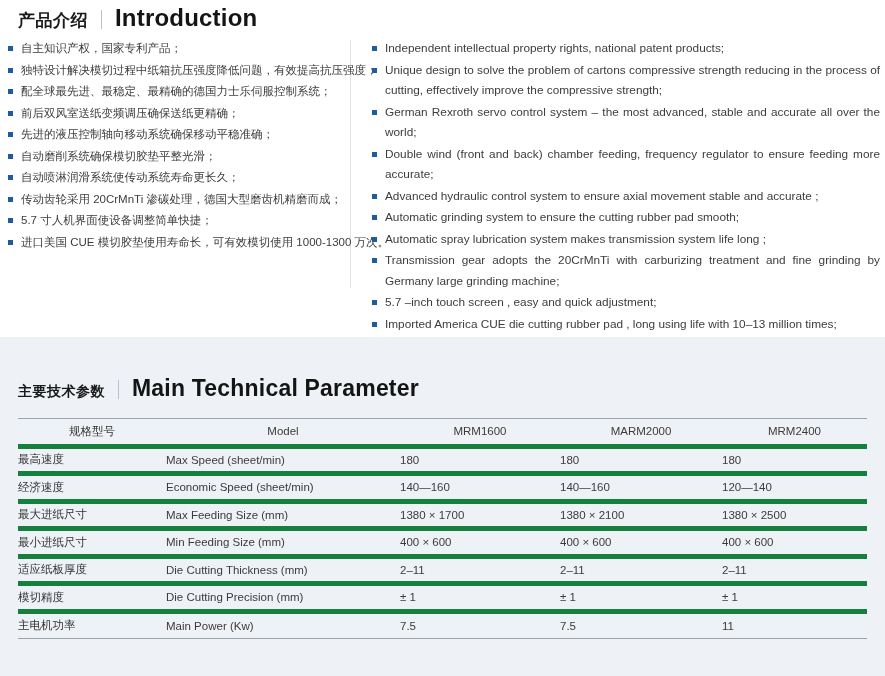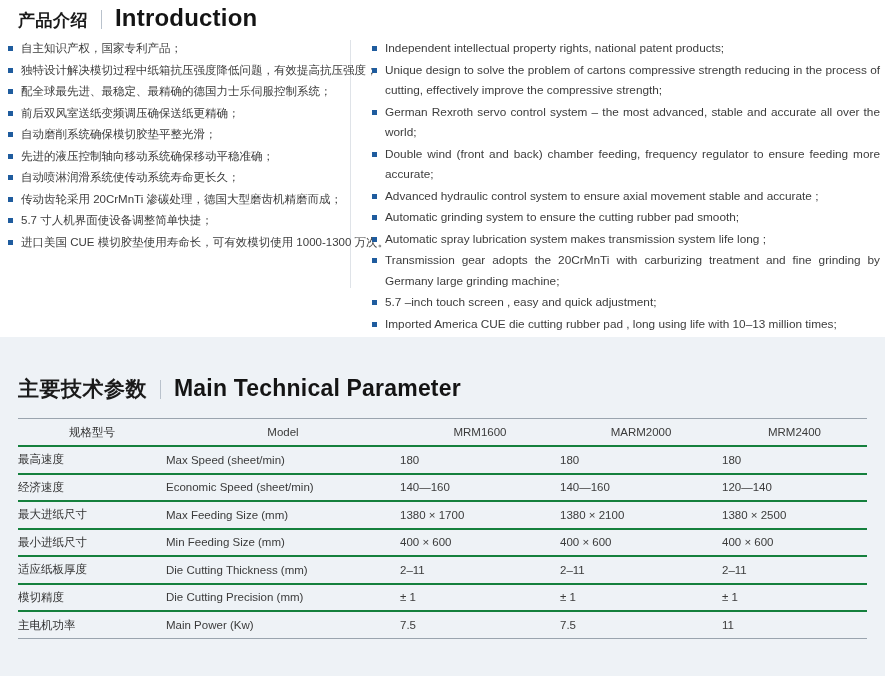--- a/index.html
+++ b/index.html
@@ -112,42 +112,42 @@
   .col-en li::before { top: 8px; }
 
   
   .sec-param {
     position: absolute;
     left: 0; top: 337px;
     width: 885px; height: 339px;
     background: #eef2f6;
   }
   .param-head { position: absolute; left: 0; top: 38px; }
-  .param-head .cn { font-size: 21px; }
+  .param-head .cn { font-size: 14px; }
   .param-head .en { font-size: 23px; }
 
   .spec-table-wrap {
     position: absolute;
     left: 18px; top: 81px;
     width: 849px;
   }
   table.spec {
     width: 849px;
     border-collapse: collapse;
     table-layout: fixed;
   }
   table.spec col.c1 { width: 148px; }
   table.spec col.c2 { width: 234px; }
   table.spec col.c3 { width: 160px; }
   table.spec col.c4 { width: 162px; }
   table.spec col.c5 { width: 145px; }
 
   table.spec tr { height: 27.5px; }
   table.spec td {
-    border-top: 2px solid #15803d;
+    border-top: 5px solid #15803d;
     font-size: 11.5px;
     color: #3b3b3b;
     padding: 0 0 0 0;
     vertical-align: middle;
     white-space: nowrap;
   }
   table.spec tr:first-child td { border-top: 1px solid #9aa4ae; text-align: center; }
   table.spec tr:last-child td { border-bottom: 1px solid #9aa4ae; }
   table.spec td.cn { color: #333333; }
 </style>
@@ -167,22 +167,22 @@
     <div class="intro-cols">
 
       <div class="col-divider"></div>
 
       <div class="col-cn">
         <ul class="blist">
           <li>自主知识产权，国家专利产品；</li>
           <li>独特设计解决模切过程中纸箱抗压强度降低问题，有效提高抗压强度；</li>
           <li>配全球最先进、最稳定、最精确的德国力士乐伺服控制系统；</li>
           <li>前后双风室送纸变频调压确保送纸更精确；</li>
+          <li>先进的液压控制轴向移动系统确保移动平稳准确；</li>
           <li>自动磨削系统确保模切胶垫平整光滑；</li>
-          <li>先进的液压控制轴向移动系统确保移动平稳准确；</li>
           <li>自动喷淋润滑系统使传动系统寿命更长久；</li>
           <li>传动齿轮采用 20CrMnTi 渗碳处理，德国大型磨齿机精磨而成；</li>
           <li>5.7 寸人机界面使设备调整简单快捷；</li>
           <li>进口美国 CUE 模切胶垫使用寿命长，可有效模切使用 1000-1300 万次。</li>
         </ul>
       </div>
 
       <div class="col-en">
         <ul class="blist">
           <li>Independent intellectual property rights, national patent products;</li>

